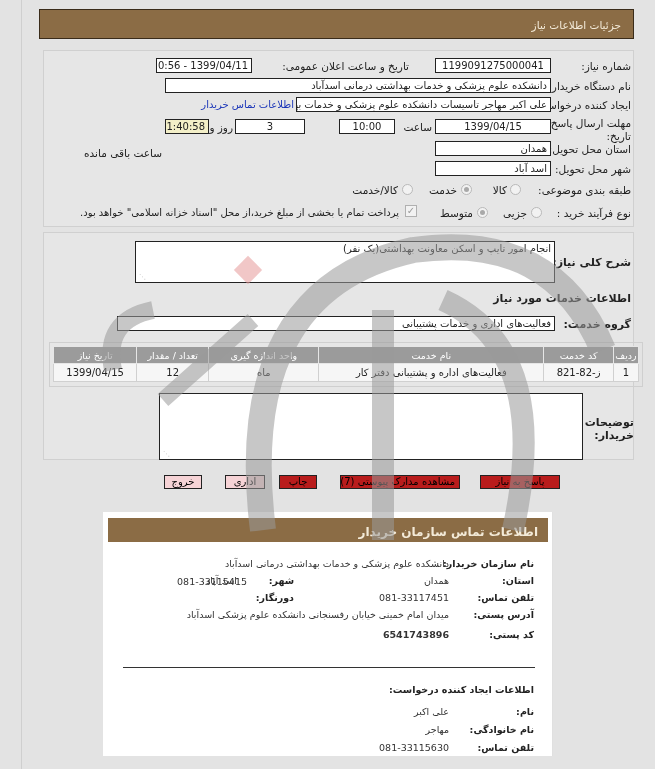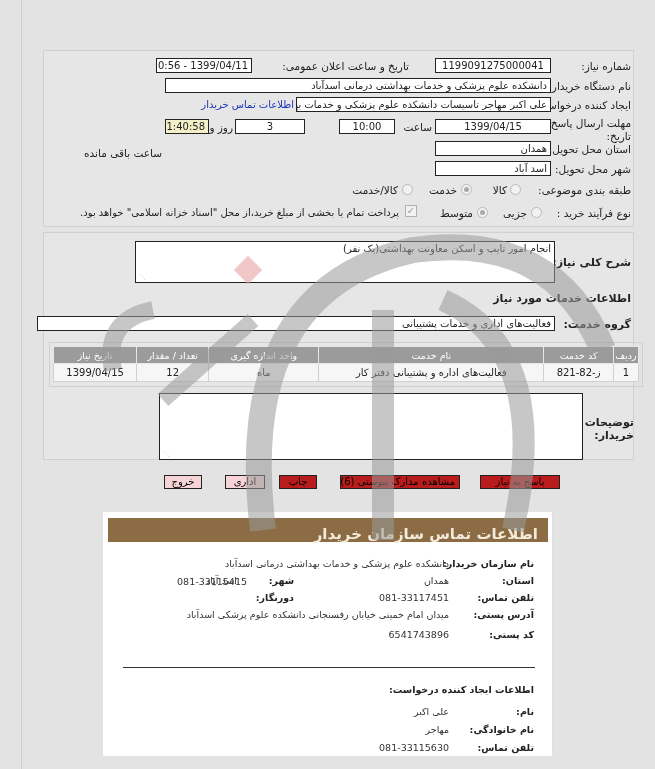--- a/index.html
+++ b/index.html
@@ -83,38 +83,41 @@
   }
   .btn.green { background: #b91c1c; }
   .btn.pink { background: #f6d3d6; }
 
   .contact {
     position: absolute; left: 80px; top: 512px; width: 450px; height: 244px;
     background: #fff; border-right: 1px solid #e0e0e0;
   }
   .contact-head {
     position: absolute; left: 5px; top: 6px; width: 440px; height: 24px;
-    background: #8b6c45; color: #f3ead8; font-size: 15px; font-weight: bold; padding: 7px 10px 0 0;
+    background: #8b6c45; color: #f3ead8; font-size: 12px; font-weight: bold; padding: 7px 10px 0 0;
   }
   .c-lbl { position: absolute; font-size: 9.5px; font-weight: bold; color: #222; white-space: nowrap; }
   .c-val { position: absolute; font-size: 9.5px; color: #333; white-space: nowrap; }
   .c-rule { position: absolute; left: 20px; top: 155px; width: 412px; border-top: 1px solid #333; }
 
   .watermark {
     position: absolute; left: 60px; top: 230px; width: 540px; height: 320px;
     pointer-events: none; opacity: 0.55;
   }
 </style>
 </head>
 <body>
 
 <div class="left-rail"></div>
 
 <div class="page">
 
+  <div class="header-bar">
+    <span>جزئیات اطلاعات نیاز</span>
+  </div>
 
   <div class="panel panel1"></div>
 
   <span class="lbl" style="right:24px;top:60px;">شماره نیاز:</span>
   <div class="box center" style="right:104px;top:58px;width:116px;">1199091275000041</div>
   <span class="lbl" style="right:246px;top:60px;">تاریخ و ساعت اعلان عمومی:</span>
   <div class="box center" style="right:403px;top:58px;width:96px;">1399/04/11 - 10:56</div>
 
   <span class="lbl" style="right:24px;top:80px;">نام دستگاه خریدار:</span>
   <div class="box" style="right:104px;top:78px;width:386px;">دانشکده علوم پزشکی و خدمات بهداشتی درمانی اسدآباد</div>
@@ -159,21 +162,21 @@
 
   <span class="lbl bold" style="right:24px;top:256px;">شرح کلی نیاز:</span>
   <div class="textarea" style="right:100px;top:241px;width:420px;height:42px;">
     <span>انجام امور تایپ و اسکن معاونت بهداشتی(یک نفر)</span>
     <span class="grip">⋰</span>
   </div>
 
   <span class="lbl bold" style="right:24px;top:292px;">اطلاعات خدمات مورد نیاز</span>
 
   <span class="lbl bold" style="right:24px;top:318px;">گروه خدمت:</span>
-  <div class="box" style="right:100px;top:316px;width:518px;">فعالیت‌های اداری و خدمات پشتیبانی</div>
+  <div class="box" style="right:100px;top:316px;width:438px;">فعالیت‌های اداری و خدمات پشتیبانی</div>
 
   <div class="svc-wrap"></div>
   <table class="svc">
     <thead>
       <tr>
         <th style="width:22px;">ردیف</th>
         <th style="width:62px;">کد خدمت</th>
         <th style="width:200px;">نام خدمت</th>
         <th style="width:98px;">واحد اندازه گیری</th>
         <th style="width:64px;">تعداد / مقدار</th>
@@ -193,21 +196,21 @@
   </table>
 
   <span class="lbl bold" style="right:21px;top:416px;">توضیحات</span>
   <span class="lbl bold" style="right:21px;top:429px;">خریدار:</span>
   <div class="textarea" style="right:72px;top:393px;width:424px;height:67px;">
     <span></span>
     <span class="grip">⋰</span>
   </div>
 
   <button class="btn green" style="right:95px;width:80px;">پاسخ به نیاز</button>
-  <button class="btn green" style="right:195px;width:120px;">مشاهده مدارک پیوستی (6)</button>
+  <button class="btn green" style="right:195px;width:120px;">مشاهده مدارک پیوستی (7)</button>
   <button class="btn green" style="right:338px;width:38px;">چاپ</button>
   <button class="btn pink" style="right:390px;width:40px;">اداری</button>
   <button class="btn pink" style="right:453px;width:38px;">خروج</button>
 
   <div class="contact">
     <div class="contact-head">
       <span>اطلاعات تماس سازمان خریدار</span>
     </div>
 
     <span class="c-lbl" style="right:18px;top:46px;">نام سازمان خریدار:</span>
@@ -220,21 +223,21 @@
 
     <span class="c-lbl" style="right:18px;top:80px;">تلفن تماس:</span>
     <span class="c-val" style="right:103px;top:80px;">081-33117451</span>
     <span class="c-lbl" style="right:258px;top:80px;">دورنگار:</span>
     <span class="c-val" style="right:305px;top:64px;">081-33115415</span>
 
     <span class="c-lbl" style="right:18px;top:97px;">آدرس پستی:</span>
     <span class="c-val" style="right:103px;top:97px;">میدان امام خمینی خیابان رفسنجانی دانشکده علوم پزشکی اسدآباد</span>
 
     <span class="c-lbl" style="right:18px;top:117px;">کد پستی:</span>
-    <span class="c-val" style="right:103px;top:117px;">6541743896</span>
+    <span class="c-val" style="right:103px;top:117px;font-weight:bold;">6541743896</span>
 
     <div class="c-rule"></div>
 
     <span class="c-lbl" style="right:18px;top:172px;">اطلاعات ایجاد کننده درخواست:</span>
 
     <span class="c-lbl" style="right:18px;top:194px;">نام:</span>
     <span class="c-val" style="right:103px;top:194px;">علی اکبر</span>
 
     <span class="c-lbl" style="right:18px;top:212px;">نام خانوادگی:</span>
     <span class="c-val" style="right:103px;top:212px;">مهاجر</span>

